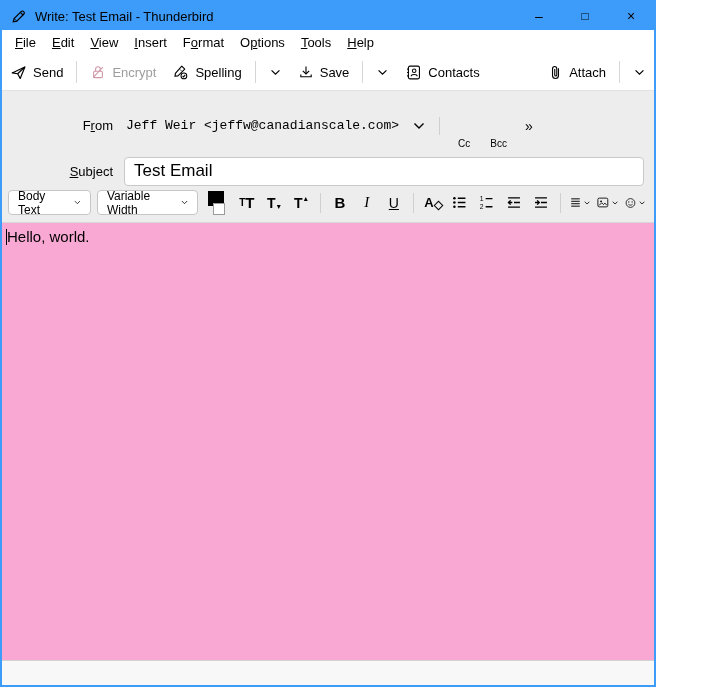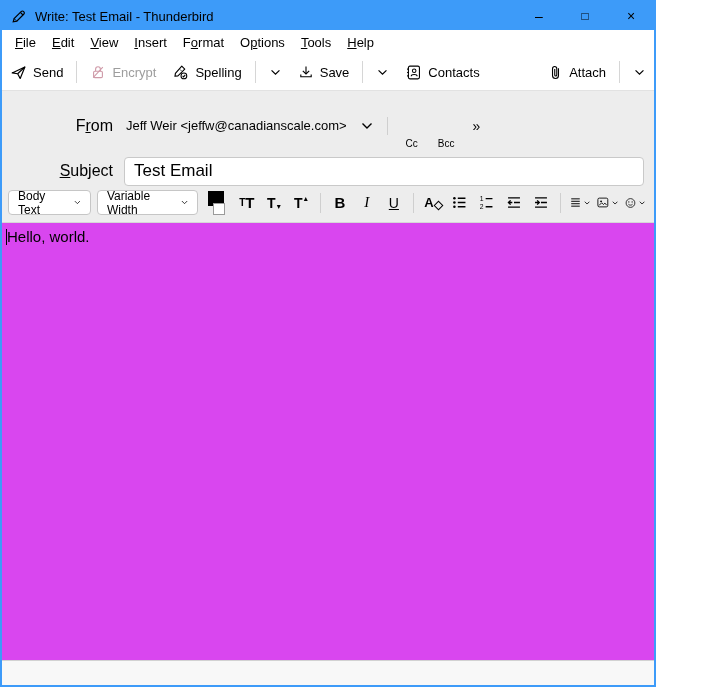--- a/index.html
+++ b/index.html
@@ -32,22 +32,22 @@
   .tb-sep { width:1px; height:22px; background:#d6d6d6; margin:0 5px; flex:none; }
   .tb-chevron { padding:6px 9px; display:flex; align-items:center; cursor:default; }
   .tb-btn.disabled { color:#9d9d9d; }
   .spacer { flex:1; }
   svg.ic { display:block; }
 
   
   .headers { background:#ededed; flex:none; padding-top:7px; }
   .hrow { display:flex; align-items:center; min-height:32px; }
   .hrow + .hrow { margin-top:2px; }
-  .hlabel { width:122px; flex:none; text-align:right; padding-right:11px; font-size:16px; }
-  .from-btn { display:flex; align-items:center; font-size:13px; gap:6px; cursor:default; padding:4px 2px; }
+  .hlabel { width:122px; flex:none; text-align:right; padding-right:11px; font-size:13px; }
+  .from-btn { display:flex; align-items:center; font-size:13px; gap:6px; cursor:default; padding:4px 2px;font-family:Liberation Mono, monospace; }
   .from-hint { color:#8d8d8d; font-style:italic; margin-left:10px; }
   .from-chevron { margin-left:8px; display:flex; align-items:center; }
   .hdr-sep { width:1px; height:18px; background:#cfcfcf; margin:0 8px 0 12px; }
   .hdr-link { padding:4px 10px; font-size:10px; cursor:default;margin-top:36px; }
   .hdr-more { padding:4px 8px; font-size:14px; cursor:default; margin-right:6px; }
   .field-box { flex:1; margin-right:10px; background:#fff; border:1px solid #c9c9c9; border-radius:4px; height:29px; display:flex; align-items:center; padding:0 5px; }
   .pill { position:relative; background:#e2e2e2; border-radius:3px; padding:4px 9px; font-size:13px; cursor:default; }
   .pill-dot { position:absolute; top:-3px; right:-6px; width:5px; height:5px; border-radius:50%; background:#000; }
   input.text-input { flex:1; border:none; outline:none; background:transparent; font-size:17px; font-family:"Liberation Sans",sans-serif; color:#000; padding:0 4px; }
 
@@ -65,21 +65,21 @@
   .t-mark-down { font-size:8px; margin-top:7px; margin-left:1px; }
   .t-mark-up { font-size:8px; margin-bottom:8px; margin-left:1px; }
   .glyph-b { font-weight:700; font-size:15px; }
   .glyph-i { font-style:italic; font-size:15px; font-family:"Liberation Serif", serif; }
   .glyph-u { font-size:14px; text-decoration:underline; }
   .glyph-a { font-size:13px; font-weight:600; }
   .eraser { width:7px; height:7px; border:1.2px solid #000; transform:rotate(45deg); margin-left:1px; margin-top:6px; }
   .with-chevron { display:flex; align-items:center; gap:3px; }
 
   
-  .body-area { flex:1; background:#d946ef; border-top:1px solid #d7d7d7; font-size:15px; padding:5px 4px; cursor:text; }
+  .body-area { flex:1; background:#f9a8d4; border-top:1px solid #d7d7d7; font-size:15px; padding:5px 4px; cursor:text; }
   .caret { display:inline-block; width:1px; height:16px; background:#000; vertical-align:-3px; }
   .statusbar { height:25px; flex:none; background:#f8f8f8; border-top:1px solid #d2d2d2; }
 </style>
 </head>
 <body>
 
 <div class="window">
 
   <div class="titlebar">
     <span class="titlebar-icon">

